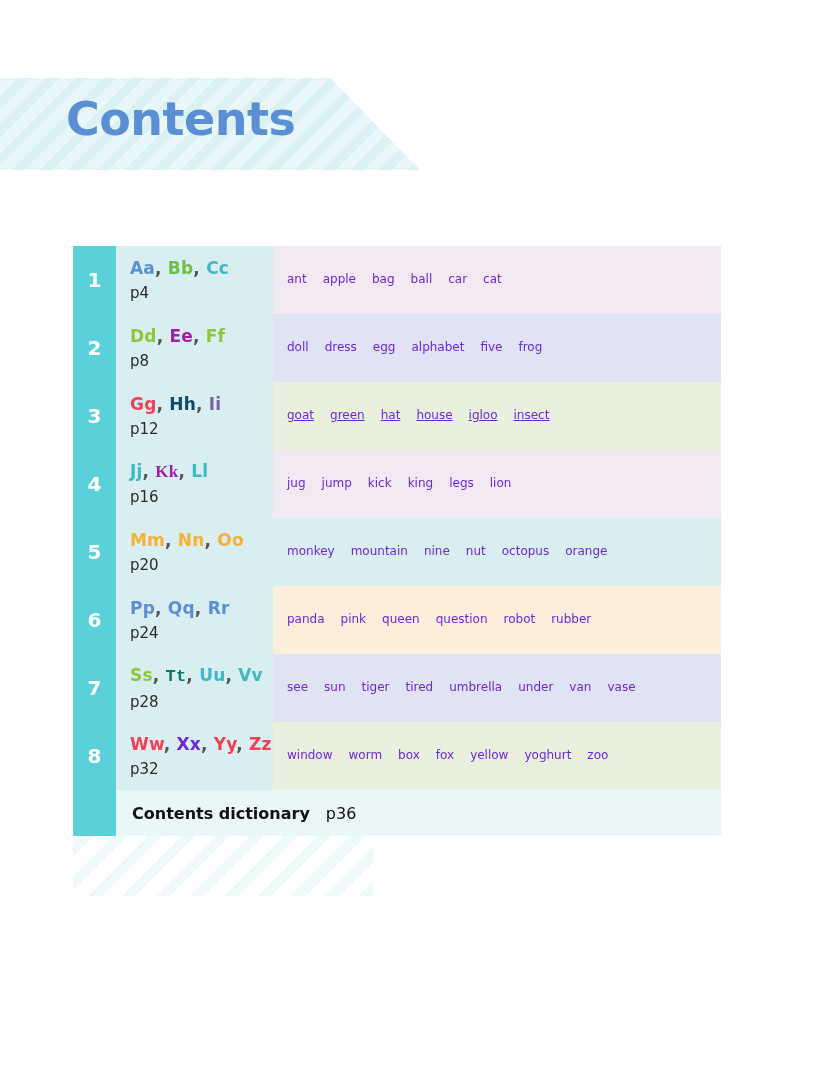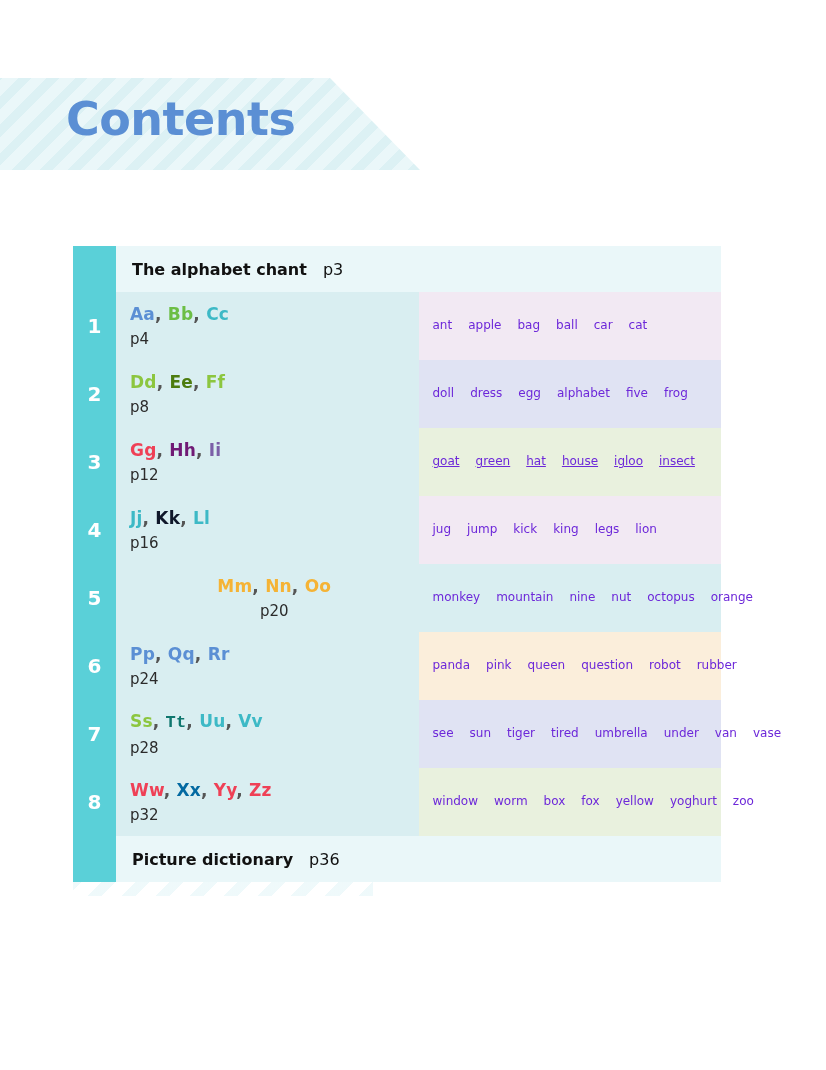--- a/index.html
+++ b/index.html
@@ -136,62 +136,56 @@
 </head>
 <body>
 
 <div class="banner"></div>
 <div class="banner-title">Contents</div>
 
 <div class="stripes"></div>
 
 <table class="toc">
   <tbody>
-    <tr class="special-row">
-      <td class="num-cell"></td>
-      <td class="special-cell" colspan="2">
-        <b>The alphabet chant</b><span class="pg">p3</span>
-      </td>
-    </tr>
 
     <tr class="row">
         <td class="num-cell">1</td>
         <td class="letters-cell" style="background: rgb(217, 238, 241);">
           <div class="letters"><span style="color: rgb(91, 143, 212);">Aa</span><span style="color: rgb(85, 85, 85);">, </span><span style="color: rgb(108, 190, 69);">Bb</span><span style="color: rgb(85, 85, 85);">, </span><span style="color: rgb(61, 185, 198);">Cc</span></div>
           <div class="page-ref">p4</div>
         </td>
         <td class="words-cell" style="background: rgb(242, 233, 243);"><span class="word">ant</span><span class="word">apple</span><span class="word">bag</span><span class="word">ball</span><span class="word">car</span><span class="word">cat</span></td>
       </tr>
       <tr class="row">
         <td class="num-cell">2</td>
         <td class="letters-cell" style="background: rgb(217, 238, 241);">
-          <div class="letters"><span style="color: rgb(140, 198, 63);">Dd</span><span style="color: rgb(85, 85, 85);">, </span><span style="color: #4d7c0f;">Ee</span><span style="color: rgb(85, 85, 85);">, </span><span style="color: rgb(140, 198, 63);">Ff</span></div>
+          <div class="letters"><span style="color: rgb(140, 198, 63);">Dd</span><span style="color: rgb(85, 85, 85);">, </span><span style="color: #a21caf;">Ee</span><span style="color: rgb(85, 85, 85);">, </span><span style="color: rgb(140, 198, 63);">Ff</span></div>
           <div class="page-ref">p8</div>
         </td>
         <td class="words-cell" style="background: rgb(224, 227, 243);"><span class="word">doll</span><span class="word">dress</span><span class="word">egg</span><span class="word">alphabet</span><span class="word">five</span><span class="word">frog</span></td>
       </tr>
       <tr class="row">
         <td class="num-cell">3</td>
         <td class="letters-cell" style="background: rgb(217, 238, 241);">
-          <div class="letters"><span style="color: rgb(239, 64, 86);">Gg</span><span style="color: rgb(85, 85, 85);">, </span><span style="color: #701a75;">Hh</span><span style="color: rgb(85, 85, 85);">, </span><span style="color: rgb(123, 95, 168);">Ii</span></div>
+          <div class="letters"><span style="color: rgb(239, 64, 86);">Gg</span><span style="color: rgb(85, 85, 85);">, </span><span style="color: #0c4a6e;">Hh</span><span style="color: rgb(85, 85, 85);">, </span><span style="color: rgb(123, 95, 168);">Ii</span></div>
           <div class="page-ref">p12</div>
         </td>
         <td class="words-cell" style="background: rgb(233, 241, 222); text-decoration: underline;"><span class="word">goat</span><span class="word">green</span><span class="word">hat</span><span class="word">house</span><span class="word">igloo</span><span class="word">insect</span></td>
       </tr>
       <tr class="row">
         <td class="num-cell">4</td>
         <td class="letters-cell" style="background: rgb(217, 238, 241);">
-          <div class="letters"><span style="color: rgb(61, 185, 198); margin-top: 20px;">Jj</span><span style="color: rgb(85, 85, 85);">, </span><span style="color: #0f172a;">Kk</span><span style="color: rgb(85, 85, 85);">, </span><span style="color: rgb(61, 185, 198);">Ll</span></div>
+          <div class="letters"><span style="color: rgb(61, 185, 198); margin-top: 20px;">Jj</span><span style="color: rgb(85, 85, 85);">, </span><span style="color: #a21caf; font-family: Liberation Serif, serif;">Kk</span><span style="color: rgb(85, 85, 85);">, </span><span style="color: rgb(61, 185, 198);">Ll</span></div>
           <div class="page-ref">p16</div>
         </td>
         <td class="words-cell" style="background: rgb(242, 233, 243);"><span class="word">jug</span><span class="word">jump</span><span class="word">kick</span><span class="word">king</span><span class="word">legs</span><span class="word">lion</span></td>
       </tr>
       <tr class="row">
         <td class="num-cell">5</td>
-        <td class="letters-cell" style="background: rgb(217, 238, 241); text-align: center;">
+        <td class="letters-cell" style="background: rgb(217, 238, 241);">
           <div class="letters"><span style="color: rgb(245, 179, 53);">Mm</span><span style="color: rgb(85, 85, 85);">, </span><span style="color: rgb(245, 179, 53);">Nn</span><span style="color: rgb(85, 85, 85);">, </span><span style="color: rgb(245, 179, 53);">Oo</span></div>
           <div class="page-ref">p20</div>
         </td>
         <td class="words-cell" style="background: rgb(217, 238, 241);"><span class="word">monkey</span><span class="word">mountain</span><span class="word">nine</span><span class="word">nut</span><span class="word">octopus</span><span class="word">orange</span></td>
       </tr>
       <tr class="row">
         <td class="num-cell">6</td>
         <td class="letters-cell" style="background: rgb(217, 238, 241);">
           <div class="letters"><span style="color: rgb(91, 143, 212);">Pp</span><span style="color: rgb(85, 85, 85);">, </span><span style="color: rgb(91, 143, 212);">Qq</span><span style="color: rgb(85, 85, 85);">, </span><span style="color: rgb(91, 143, 212);">Rr</span></div>
           <div class="page-ref">p24</div>
@@ -202,25 +196,25 @@
         <td class="num-cell">7</td>
         <td class="letters-cell" style="background: rgb(217, 238, 241);">
           <div class="letters"><span style="color: rgb(140, 198, 63);">Ss</span><span style="color: rgb(85, 85, 85);">, </span><span style="color: #0f766e; font-family: Liberation Mono, monospace;">Tt</span><span style="color: rgb(85, 85, 85);">, </span><span style="color: rgb(61, 185, 198);">Uu</span><span style="color: rgb(85, 85, 85);">, </span><span style="color: rgb(61, 185, 198);">Vv</span></div>
           <div class="page-ref">p28</div>
         </td>
         <td class="words-cell" style="background: rgb(224, 227, 243);"><span class="word">see</span><span class="word">sun</span><span class="word">tiger</span><span class="word">tired</span><span class="word">umbrella</span><span class="word">under</span><span class="word">van</span><span class="word">vase</span></td>
       </tr>
       <tr class="row">
         <td class="num-cell">8</td>
         <td class="letters-cell" style="background: rgb(217, 238, 241);">
-          <div class="letters"><span style="color: rgb(239, 64, 86);">Ww</span><span style="color: rgb(85, 85, 85);">, </span><span style="color: #0369a1;">Xx</span><span style="color: rgb(85, 85, 85);">, </span><span style="color: rgb(239, 64, 86);">Yy</span><span style="color: rgb(85, 85, 85);">, </span><span style="color: rgb(239, 64, 86);">Zz</span></div>
+          <div class="letters"><span style="color: rgb(239, 64, 86);">Ww</span><span style="color: rgb(85, 85, 85);">, </span><span style="color: #6d28d9;">Xx</span><span style="color: rgb(85, 85, 85);">, </span><span style="color: rgb(239, 64, 86);">Yy</span><span style="color: rgb(85, 85, 85);">, </span><span style="color: rgb(239, 64, 86);">Zz</span></div>
           <div class="page-ref">p32</div>
         </td>
         <td class="words-cell" style="background: rgb(233, 241, 222);"><span class="word">window</span><span class="word">worm</span><span class="word">box</span><span class="word">fox</span><span class="word">yellow</span><span class="word">yoghurt</span><span class="word">zoo</span></td>
       </tr>
       <tr class="special-row">
       <td class="num-cell"></td>
       <td class="special-cell" colspan="2">
-        <b>Picture dictionary</b><span class="pg">p36</span>
+        <b>Contents dictionary</b><span class="pg">p36</span>
       </td>
     </tr>
   </tbody>
 </table>
 
 </body></html>

